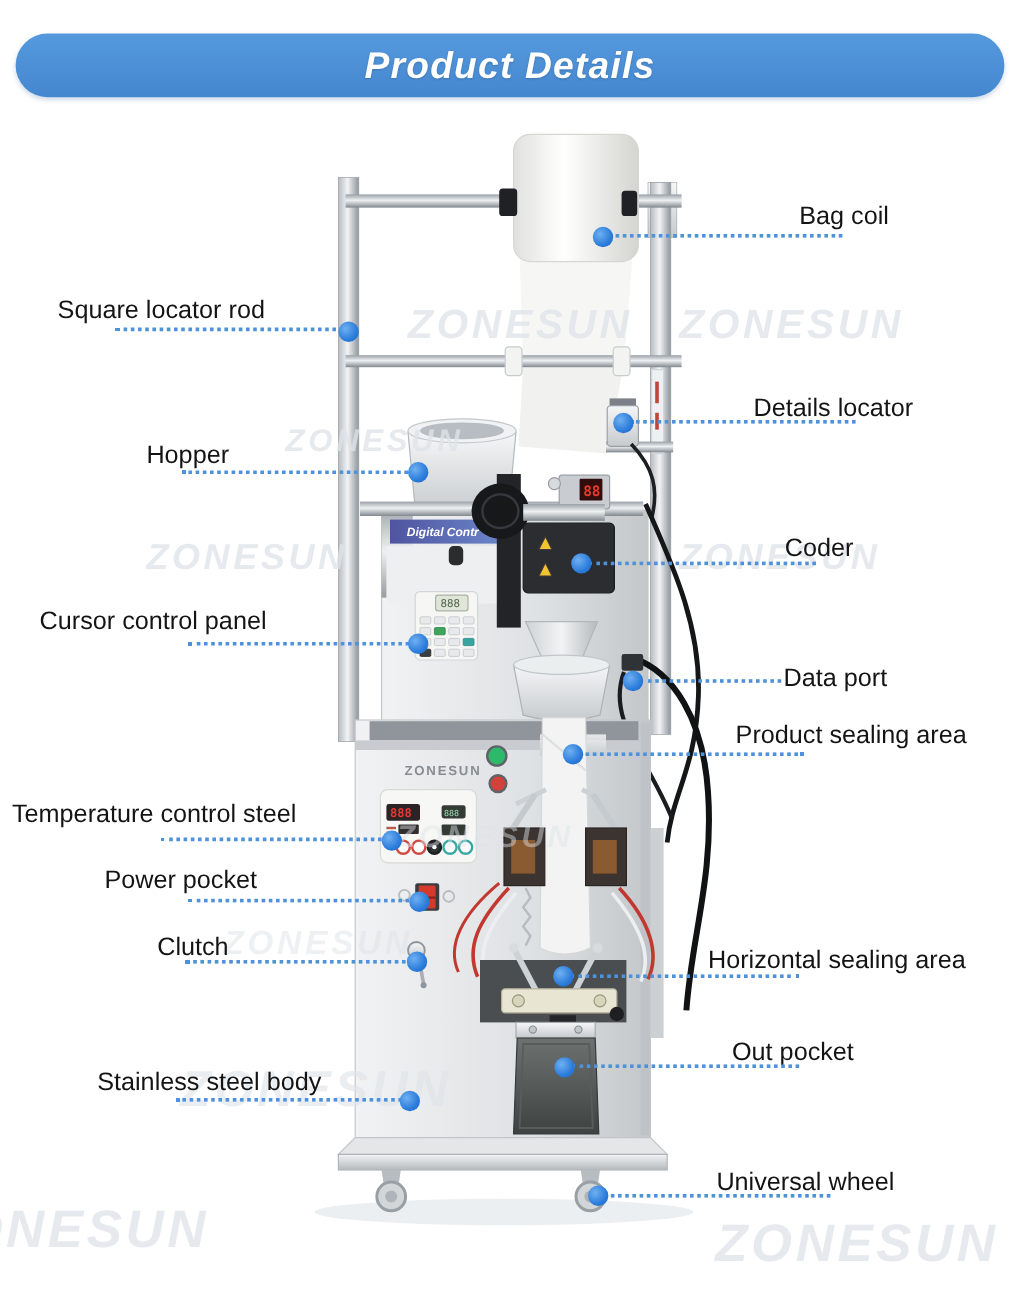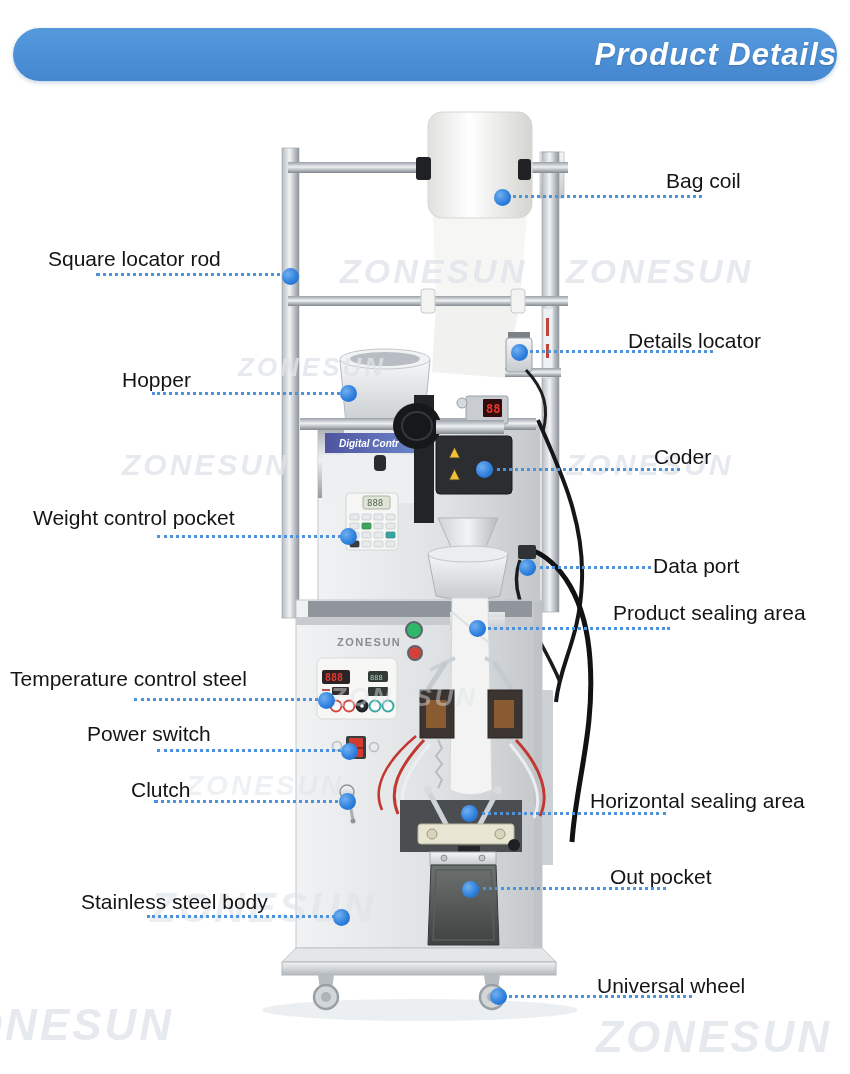--- a/index.html
+++ b/index.html
@@ -2,21 +2,21 @@
 <html><head>
 <meta charset="utf-8">
 <style>
   html,body{margin:0;padding:0;background:#ffffff;}
   #stage{position:relative;width:850px;height:1074px;background:#ffffff;overflow:hidden;
          font-family:"Liberation Sans",sans-serif;}
   
   .banner{position:absolute;left:13px;top:28px;width:824px;height:53px;border-radius:27px;
           background:linear-gradient(180deg,#5599dd 0%,#4587cf 100%);
           box-shadow:0 2px 4px rgba(40,90,150,.25);
-          display:flex;align-items:center;justify-content:flex-end;}
+          display:flex;align-items:center;justify-content:center;}
   .banner-title{color:#ffffff;font-size:31px;font-weight:bold;font-style:italic;
                 letter-spacing:1px;text-shadow:0 1px 2px rgba(0,0,0,.18);}
   
   #machine-svg{position:absolute;left:0;top:0;z-index:1;}
   
   .wm{position:absolute;z-index:2;font-weight:bold;font-style:italic;color:#dfe4e9;
       opacity:.78;letter-spacing:3px;white-space:nowrap;pointer-events:none;}
   
   .callout-label{position:absolute;z-index:3;font-size:21px;color:#141414;white-space:nowrap;}
   .leader{position:absolute;z-index:3;height:0;border-top:3px dotted #4d92da;}
@@ -292,31 +292,31 @@
     <div class="callout-label" style="left:48px;top:247px">Square locator rod</div>
     <div class="leader" style="left:96px;top:273px;width:192px"></div>
     <div class="cdot" style="left:282px;top:268px"></div>
   </div>
   <div>
     <div class="callout-label" style="left:122px;top:368px">Hopper</div>
     <div class="leader" style="left:152px;top:392px;width:194px"></div>
     <div class="cdot" style="left:340px;top:385px"></div>
   </div>
   <div>
-    <div class="callout-label" style="left:33px;top:506px">Weight control pocket</div>
+    <div class="callout-label" style="left:33px;top:506px">Cursor control panel</div>
     <div class="leader" style="left:157px;top:535px;width:190px"></div>
     <div class="cdot" style="left:340px;top:528px"></div>
   </div>
   <div>
     <div class="callout-label" style="left:10px;top:667px">Temperature control steel</div>
     <div class="leader" style="left:134px;top:698px;width:191px"></div>
     <div class="cdot" style="left:318px;top:692px"></div>
   </div>
   <div>
-    <div class="callout-label" style="left:87px;top:722px">Power switch</div>
+    <div class="callout-label" style="left:87px;top:722px">Power pocket</div>
     <div class="leader" style="left:157px;top:749px;width:191px"></div>
     <div class="cdot" style="left:341px;top:743px"></div>
   </div>
   <div>
     <div class="callout-label" style="left:131px;top:778px">Clutch</div>
     <div class="leader" style="left:154px;top:800px;width:192px"></div>
     <div class="cdot" style="left:339px;top:793px"></div>
   </div>
   <div>
     <div class="callout-label" style="left:81px;top:890px">Stainless steel body</div>

